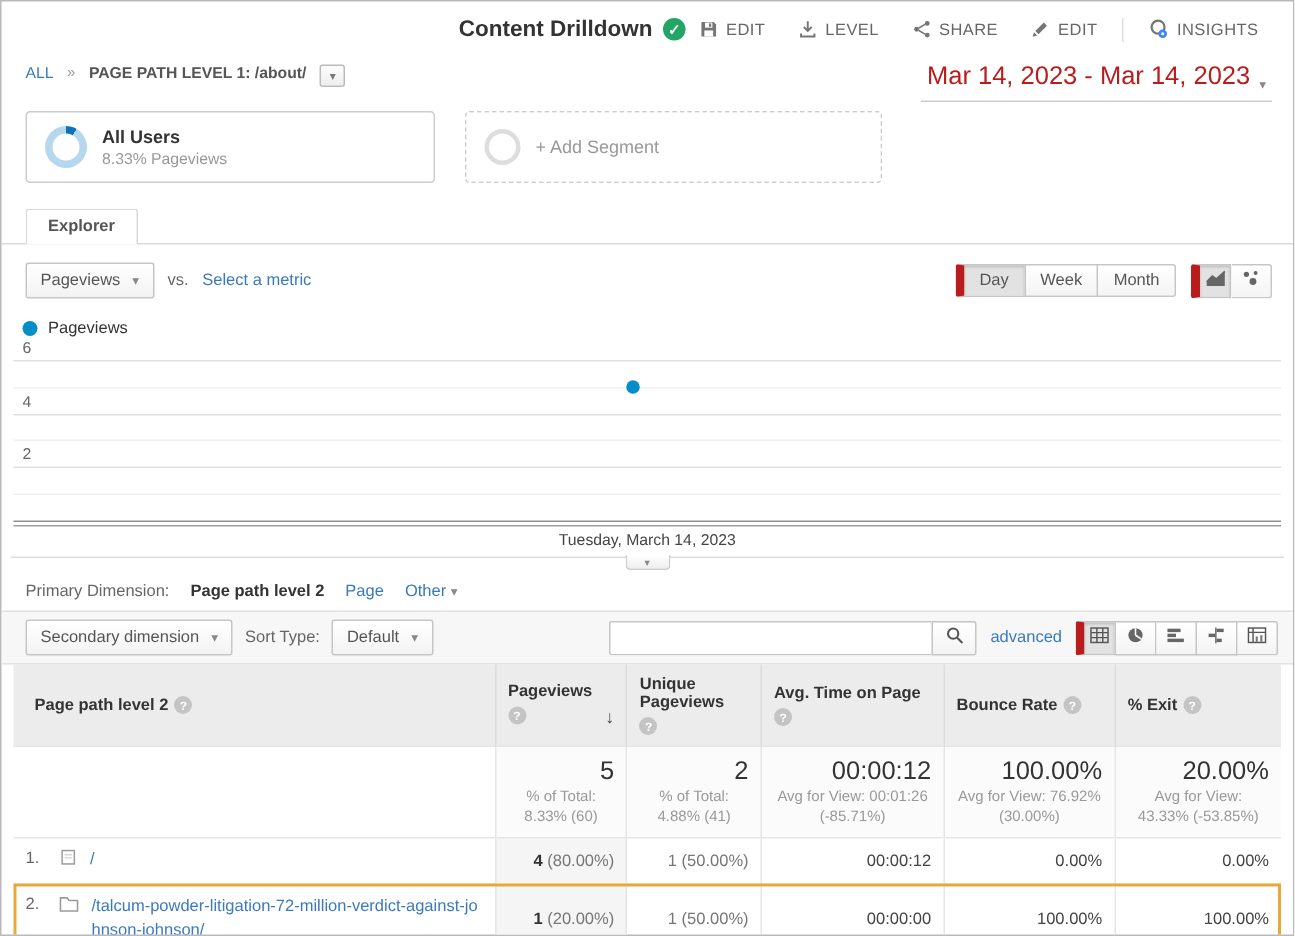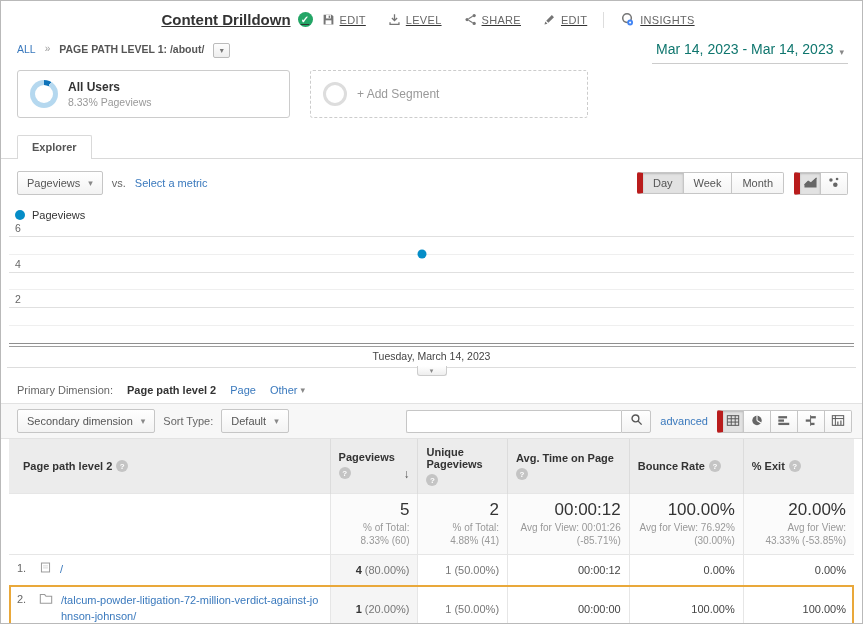--- a/index.html
+++ b/index.html
@@ -1,42 +1,42 @@
 <!DOCTYPE html>
 <html><head>
 <meta charset="utf-8">
 <style>
   * { box-sizing: border-box; margin: 0; padding: 0; }
   html,body { background:#fff; }
   body { font-family: "Liberation Sans", sans-serif; font-size: 11px; color:#333; }
   .app { width: 863px; height: 624px; border:1px solid #b9b9b9; background:#fff; position:relative; overflow:hidden; }
 
   
-  .titlebar { display:flex; justify-content:center; align-items:center; padding:7px 14px 4px 16px;text-decoration:underline; }
+  .titlebar { display:flex; justify-content:flex-end; align-items:center; padding:7px 14px 4px 16px; }
   .title-left { display:flex; align-items:center; gap:7px; }
   .page-title { font-size:15px; font-weight:bold; color:#333; }
   .check-badge { width:15px; height:15px; border-radius:50%; background:#23a566; color:#fff; font-size:10px; font-weight:bold;
     display:inline-flex; align-items:center; justify-content:center; }
   .check-badge::after { content:"✓"; }
   .title-actions { display:flex; align-items:center; gap:4px; }
   .action-btn { display:flex; align-items:center; gap:5px; color:#666; font-size:11px; letter-spacing:.3px;
     padding:4px 9px; cursor:pointer; background:none; border:none; font-family:inherit; }
   .action-btn svg { display:block; }
   .action-divider { width:1px; height:16px; background:#ddd; margin:0 3px; }
 
   
   .report-head { display:flex; justify-content:space-between; align-items:flex-start; padding:4px 14px 2px 16px; }
   .breadcrumb { display:flex; align-items:flex-start; gap:9px; padding-top:4px; }
   .crumb-all { color:#3a79bd; text-decoration:none; font-size:10.5px; }
   .crumb-sep { color:#999; font-size:10px; }
   .crumb-current { color:#555; font-weight:bold; font-size:10.5px; }
   .mini-drop { width:17px; height:15px; border:1px solid #bbb; border-radius:2px; background:linear-gradient(#fdfdfd,#eee);
     display:inline-flex; align-items:center; justify-content:center; color:#777; font-size:8px; cursor:pointer; }
   .mini-drop::after { content:"▾"; }
-  .date-range { font-size:14px; color:#0f766e; font-weight:500; display:flex; align-items:flex-end; gap:6px;
+  .date-range { font-size:17px; color:#b91c1c; font-weight:500; display:flex; align-items:flex-end; gap:6px;
     border-bottom:1px solid #ccc; padding:2px 4px 6px; cursor:pointer; }
   .caret { color:#888; font-size:9px; }
   .caret::after { content:"▾"; }
 
   
   .segments { display:flex; gap:20px; padding:4px 16px 10px; }
   .segment-card { width:273px; height:48px; border:1px solid #ccc; border-radius:3px; display:flex; align-items:center;
     gap:10px; padding:0 12px; background:#fff; cursor:pointer; }
   .segment-card.dashed { width:278px; border:1px dashed #ccc; }
   .donut { width:28px; height:28px; border-radius:50%; background:conic-gradient(#0d72b9 0 30deg, #b5d8ef 30deg 360deg); position:relative; }
@@ -115,21 +115,21 @@
   .help-icon { width:12px; height:12px; border-radius:50%; background:#c4c4c4; color:#fff; font-size:8px;
     display:inline-flex; align-items:center; justify-content:center; flex:none; cursor:pointer; }
   .help-icon::after { content:"?"; }
   .sort-arrow { margin-left:auto; color:#555; font-size:12px; }
   .sort-arrow::after { content:"↓"; }
   tbody td { border-left:1px solid #e6e6e6; border-top:1px solid #e6e6e6; padding:7px 8px; vertical-align:middle; }
   tbody td:first-child { border-left:none; }
   tr.summary td { background:#fbfbfb; text-align:right; padding:6px 8px 7px; }
   tr.summary td.blank { background:#fff; }
   .sum-val { font-size:17px; color:#333; }
-  .sum-sub { font-size:10px; color:#999; margin-top:2px; line-height:1.25; }
+  .sum-sub { font-size:10px; color:#999; margin-top:2px; line-height:1.25;text-align:center; }
   .col-shade { background:#f5f5f5; }
   .num-cell { text-align:right; color:#444; white-space:nowrap; }
   .pv-val { font-weight:bold; color:#333; }
   .pct { color:#777; }
   .path-cell { display:flex; align-items:flex-start; gap:8px; }
   .row-index { color:#666; width:14px; flex:none; }
   .row-icon { flex:none; margin-top:-1px; }
   .path-link { color:#3a79bd; text-decoration:none; word-break:break-all; line-height:1.45; }
   tr.highlight { outline:2px solid #e9a83a; outline-offset:-2px; }
 </style>

